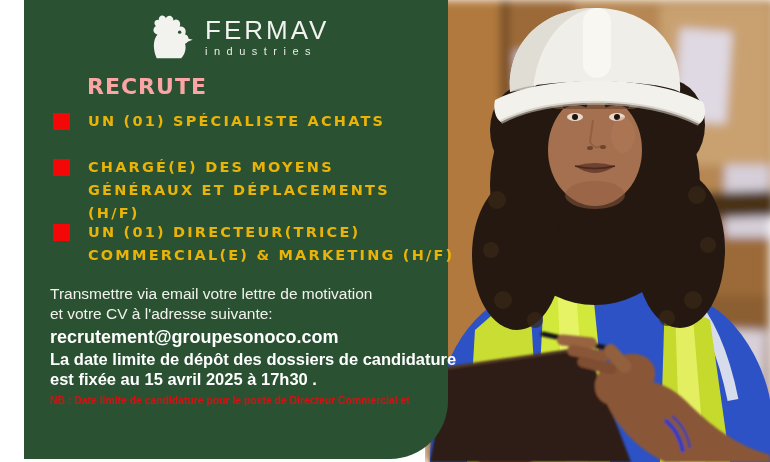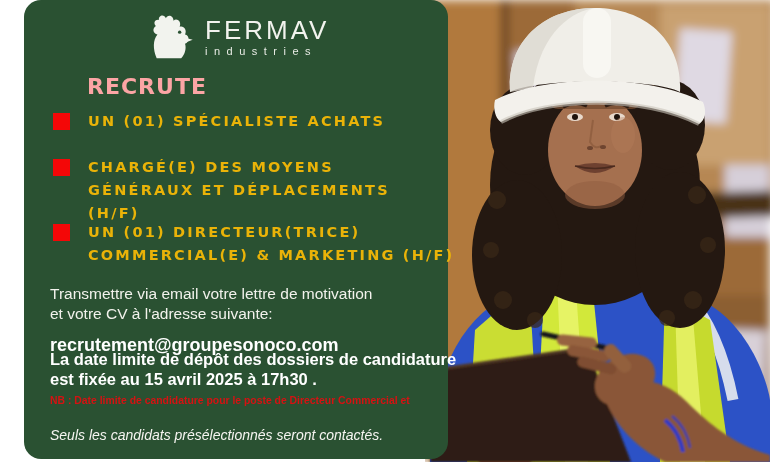--- a/index.html
+++ b/index.html
@@ -3,34 +3,34 @@
 <meta charset="utf-8">
 <style>
   html,body{margin:0;padding:0;background:#ffffff;}
   .poster{position:relative;width:770px;height:462px;background:#ffffff;overflow:hidden;
           font-family:"Liberation Sans",sans-serif;}
   
   .photo{position:absolute;left:425px;top:0;width:345px;height:462px;z-index:1;}
   .photo svg{display:block;}
   
   .panel{position:absolute;left:24px;top:0;width:424px;height:459px;z-index:2;
-         background:#2a5132;border-bottom-right-radius:58px;color:#f5f5f0;border-radius:17px;}
+         background:#2a5132;border-bottom-right-radius:58px;color:#f5f5f0;}
   .logo{position:absolute;left:125px;top:10px;display:flex;align-items:center;gap:10px;}
   .logo-text{display:flex;flex-direction:column;}
   .brand-name{font-size:26px;font-weight:400;letter-spacing:3px;color:#f2f3ee;line-height:28px;}
   .brand-sub{font-size:11px;font-weight:300;letter-spacing:6.5px;color:#e9ece6;margin-top:1px;}
   .headline{position:absolute;left:63px;top:74px;font-family:"DejaVu Sans",sans-serif;
             font-size:22px;font-weight:800;letter-spacing:1px;color:#fca5a5;}
   .job-row{position:absolute;left:29px;display:flex;align-items:flex-start;}
   .row-1{top:110px;} .row-2{top:156px;} .row-3{top:221px;}
   .bullet{width:17px;height:17px;background:#f40707;margin-right:18px;margin-top:3px;flex:none;}
   .job-lines{font-family:"DejaVu Sans",sans-serif;font-size:14.5px;font-weight:700;
              letter-spacing:2.2px;line-height:23px;color:#eab308;white-space:nowrap;}
   .apply{position:absolute;left:26px;top:284px;font-size:15.5px;line-height:20px;color:#f2f2ec;}
-  .apply-email{font-size:18px;font-weight:700;color:#ffffff;margin-top:11px;}
+  .apply-email{font-size:18px;font-weight:700;color:#ffffff;margin-top:3px;}
   .deadline{position:absolute;left:26px;top:350px;font-size:16.5px;font-weight:700;
             line-height:19.5px;color:#ffffff;white-space:nowrap;}
   .nb{position:absolute;left:26px;top:394px;font-size:10.4px;font-weight:700;
       line-height:13.2px;color:#d51212;white-space:nowrap;}
   .footer-note{position:absolute;left:26px;top:427px;font-size:14px;font-style:italic;
                font-weight:500;color:#f6f5f1;}
 </style>
 </head>
 <body>
 
@@ -196,16 +196,15 @@
 
     <div class="deadline">
       <div>La date limite de dépôt des dossiers de candidature</div>
       <div>est fixée au 15 avril 2025 à 17h30 .</div>
     </div>
 
     <div class="nb">
       <div>NB : Date limite de candidature pour le poste de Directeur Commercial et</div>
     </div>
 
-    <div class="footer-note">Seuls les candidats présélectionnés seront contactés.</div>
 
   </div>
 </div>
 
 </body></html>

